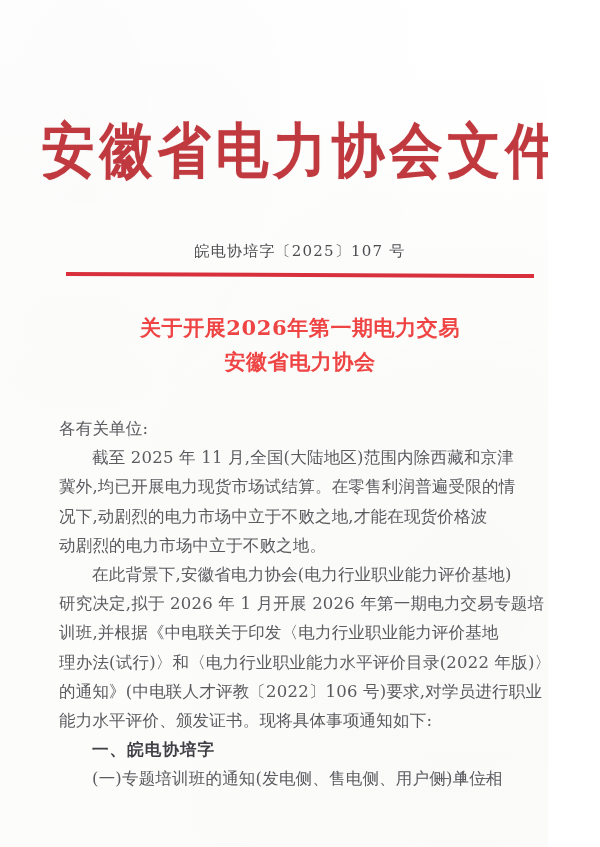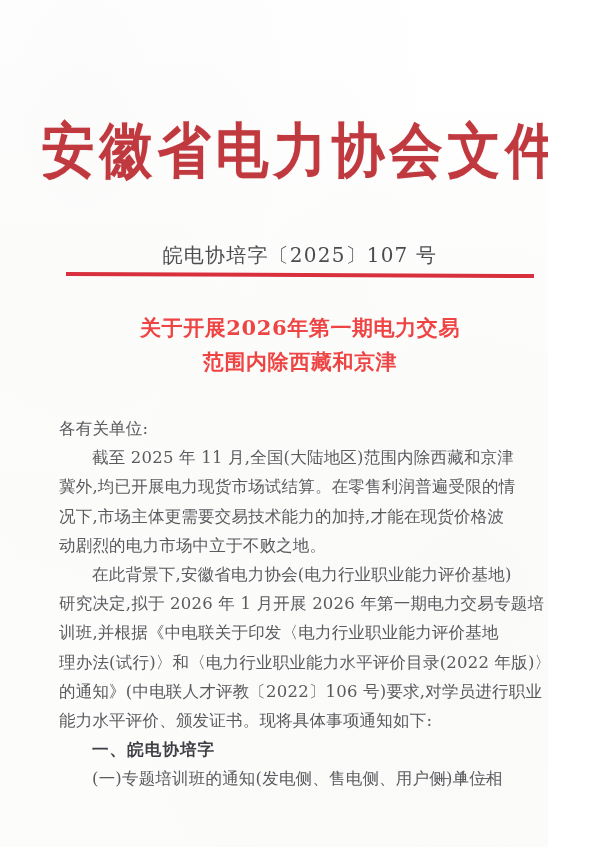--- a/index.html
+++ b/index.html
@@ -65,21 +65,21 @@
   }
 
   
   .doc-number {
     position: absolute;
     top: 242px;
     left: 0;
     width: 600px;
     text-align: center;
     font-family: "DejaVu Serif", "Liberation Serif", serif;
-    font-size: 20px;
+    font-size: 15px;
     letter-spacing: 1.2px;
     color: #4c4c50;
   }
 
   
   .red-rule {
     position: absolute;
     top: 272px;
     left: 66px;
     width: 468px;
@@ -159,28 +159,28 @@
     <div class="masthead">
       <div class="masthead-title">安徽省电力协会文件</div>
     </div>
 
     <div class="doc-number">皖电协培字〔2025〕107 号</div>
 
     <div class="red-rule"></div>
 
     <div class="doc-heading">
       <span class="hline">关于开展2026年第一期电力交易</span>
-      <span class="hline">范围内除西藏和京津</span>
+      <span class="hline">安徽省电力协会</span>
     </div>
 
     <div class="body-block">
         <div class="line">各有关单位:</div>
         <div class="line indent">截至 2025 年 11 月,全国(大陆地区)范围内除西藏和京津</div>
         <div class="line">冀外,均已开展电力现货市场试结算。在零售利润普遍受限的情</div>
-        <div class="line">况下,市场主体更需要交易技术能力的加持,才能在现货价格波</div>
+        <div class="line">况下,动剧烈的电力市场中立于不败之地,才能在现货价格波</div>
         <div class="line">动剧烈的电力市场中立于不败之地。</div>
         <div class="line indent">在此背景下,安徽省电力协会(电力行业职业能力评价基地)</div>
         <div class="line">研究决定,拟于 2026 年 1 月开展 2026 年第一期电力交易专题培</div>
         <div class="line">训班,并根据《中电联关于印发〈电力行业职业能力评价基地</div>
         <div class="line">理办法(试行)〉和〈电力行业职业能力水平评价目录(2022 年版)〉</div>
         <div class="line">的通知》(中电联人才评教〔2022〕106 号)要求,对学员进行职业</div>
         <div class="line">能力水平评价、颁发证书。现将具体事项通知如下:</div>
         <div class="line heading">一、皖电协培字</div>
         <div class="line indent">(一)专题培训班的通知(发电侧、售电侧、用户侧)单位相</div>
       </div>

